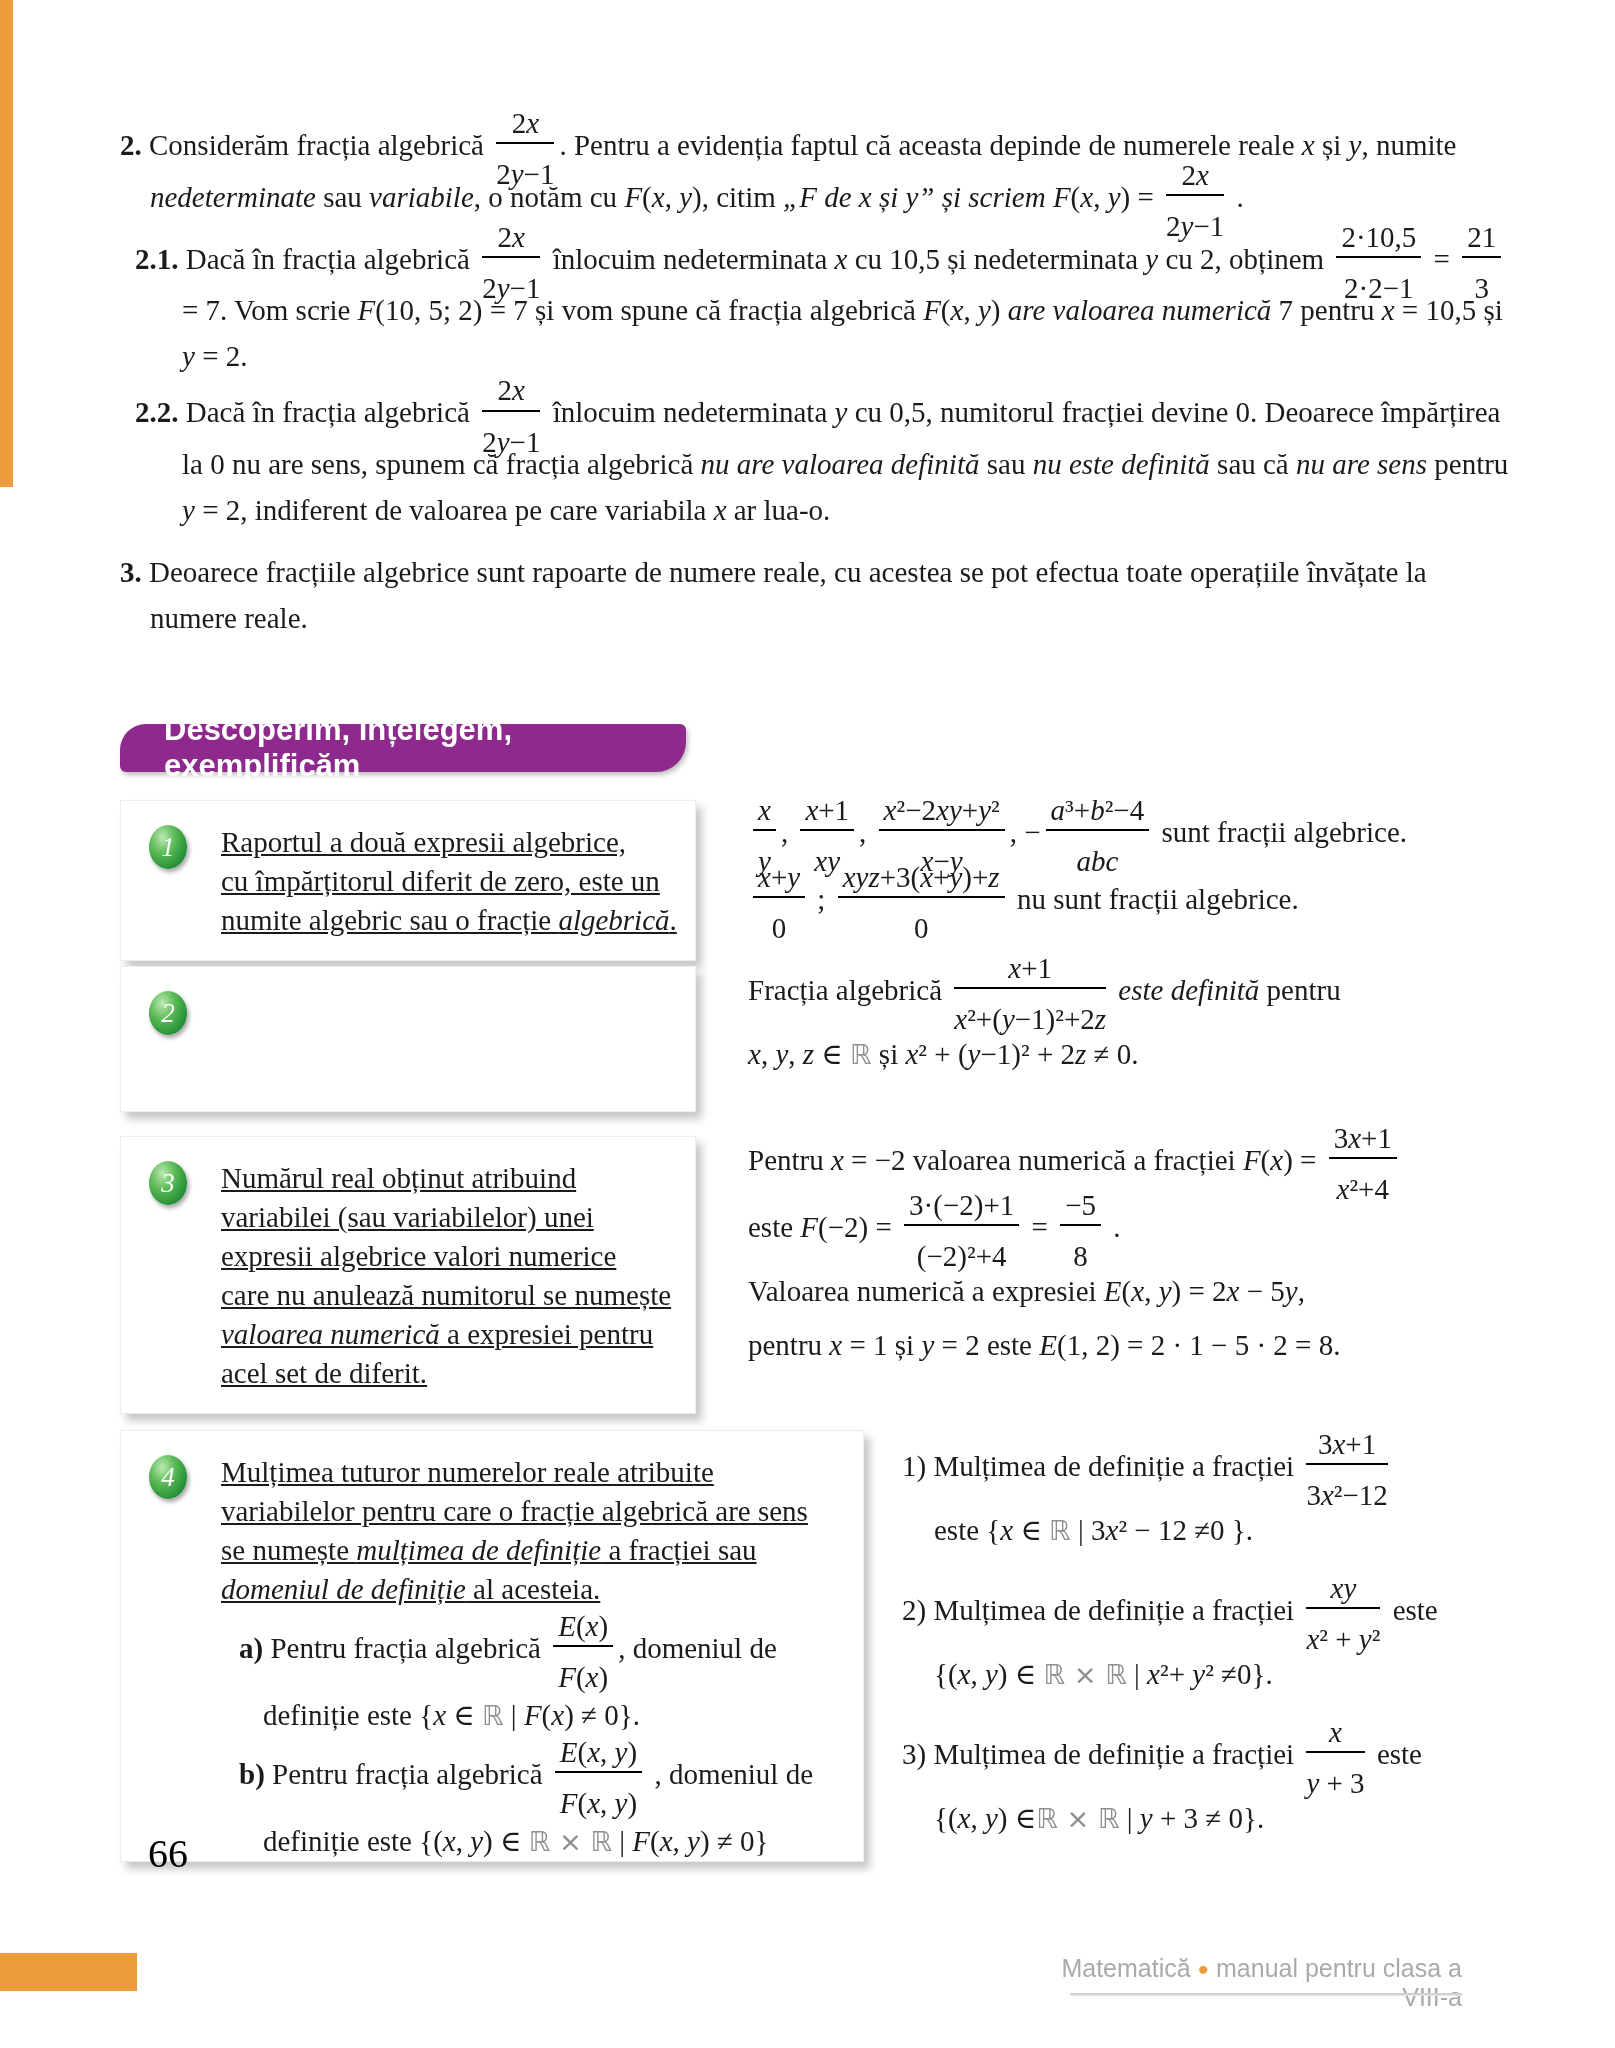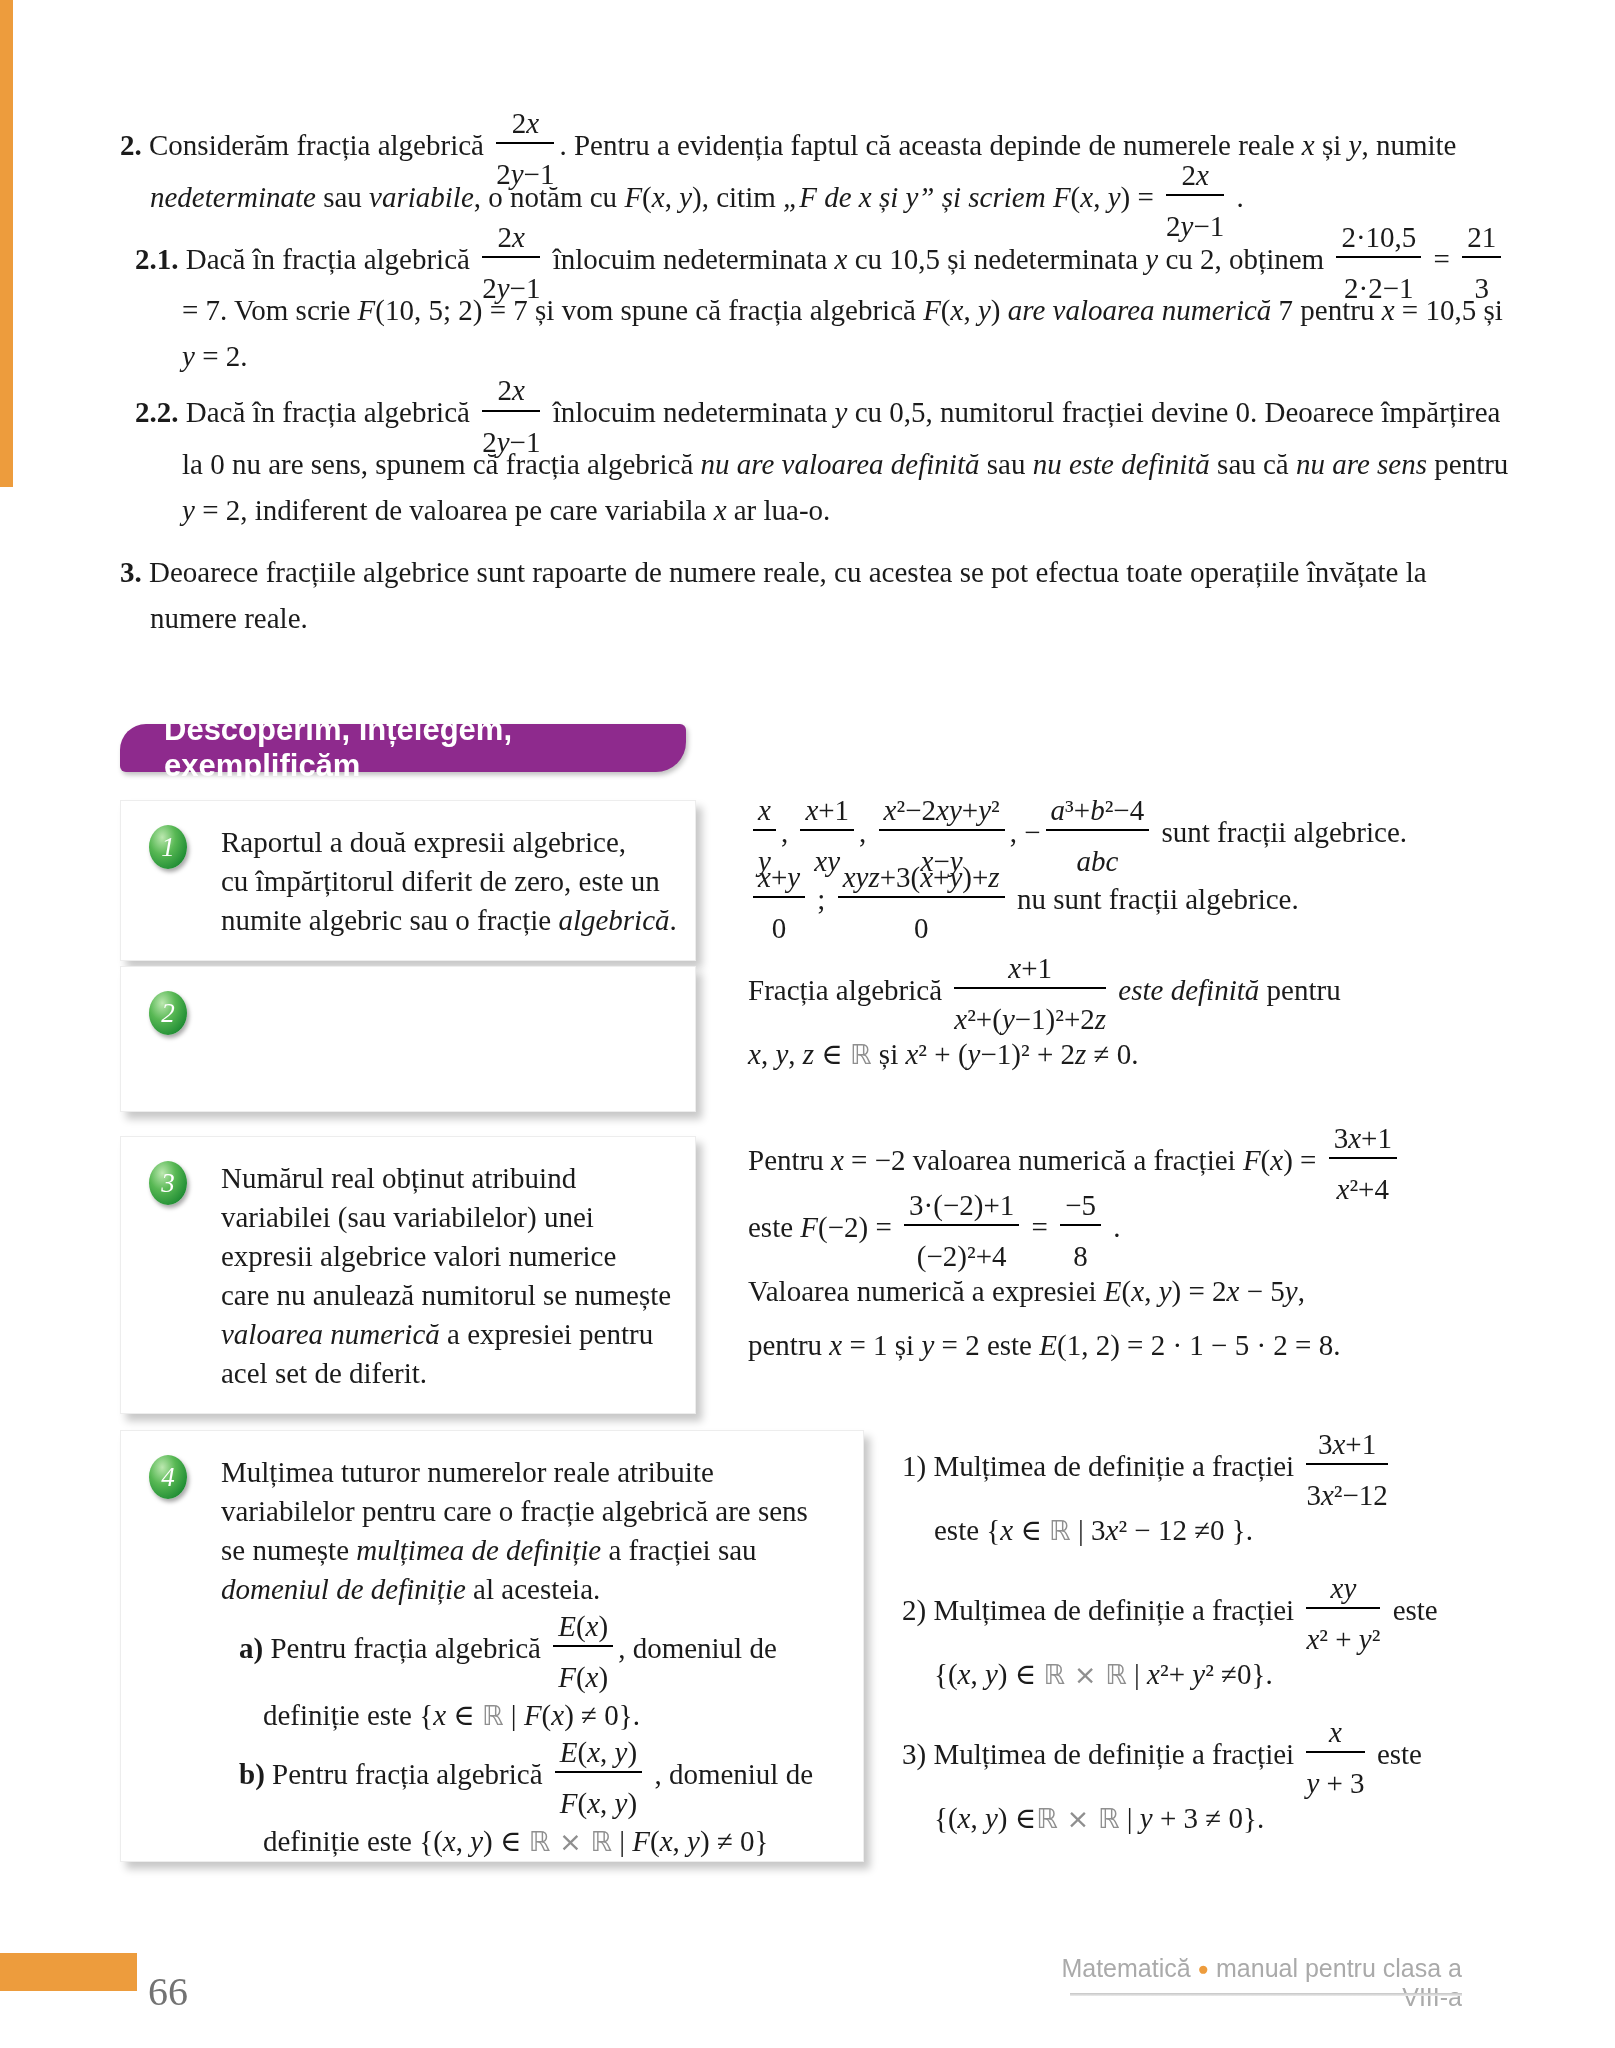--- a/index.html
+++ b/index.html
@@ -46,38 +46,38 @@
   .card1{left:120px;top:800px;width:576px;min-height:146px;}
   .card2{left:120px;top:966px;width:576px;min-height:146px;}
   .card3{left:120px;top:1136px;width:576px;min-height:252px;}
   .card4{left:120px;top:1430px;width:744px;min-height:412px;}
   .badge{
     position:absolute;left:28px;top:24px;width:38px;height:44px;border-radius:50%;
     background:radial-gradient(ellipse at 35% 28%, #bce8b0 0%, #58b854 38%, #1f8c33 78%, #15682a 100%);
     color:#fff;display:flex;align-items:center;justify-content:center;
     font-size:27px;font-style:italic;box-shadow:2px 3px 4px rgba(0,0,0,.35);
   }
-  .ctext{margin:22px 16px 20px 100px;}
+  .ctext{margin:22px 16px 20px 100px;text-decoration:underline;}
   .card4 .ctext{margin-bottom:6px;}
   .mline{margin:14px 10px 0 118px;}
   .sline{margin:16px 10px 0 142px;}
   .card4 .frac{margin-top:-14px;margin-bottom:-14px;}
   
   .ex{position:absolute;font-size:29px;line-height:46px;}
   .ex .frac{margin-top:-13px;margin-bottom:-13px;}
   .ex1{left:748px;top:806px;width:780px;}
   .ex2{left:748px;top:964px;width:790px;}
   .ex3{left:748px;top:1134px;width:800px;}
   .ex4{left:902px;top:1440px;width:640px;}
   .ex .line{margin-bottom:8px;}
   .ex4 .indent{margin-left:32px;}
   .ex4 .blockgap{margin-top:30px;}
   
   .fblock{position:absolute;left:0;top:1953px;width:137px;height:38px;background:var(--orange);}
-  .fnum{position:absolute;left:148px;top:1968px;font-size:40px;color:#737373;}
+  .fnum{position:absolute;left:148px;top:1830px;font-size:40px;color:#000000;}
   .fright{
     position:absolute;left:1060px;top:1954px;width:402px;text-align:right;
     font-family:"Liberation Sans",sans-serif;font-size:25px;color:#aaa;
   }
   .fright .dot{color:var(--orange);font-size:19px;vertical-align:2px;}
   .fline{position:absolute;left:1070px;top:1993px;width:392px;height:3px;
     background:linear-gradient(to bottom,#c4c4c4,#ececec);}
 </style>
 </head>
 <body>

